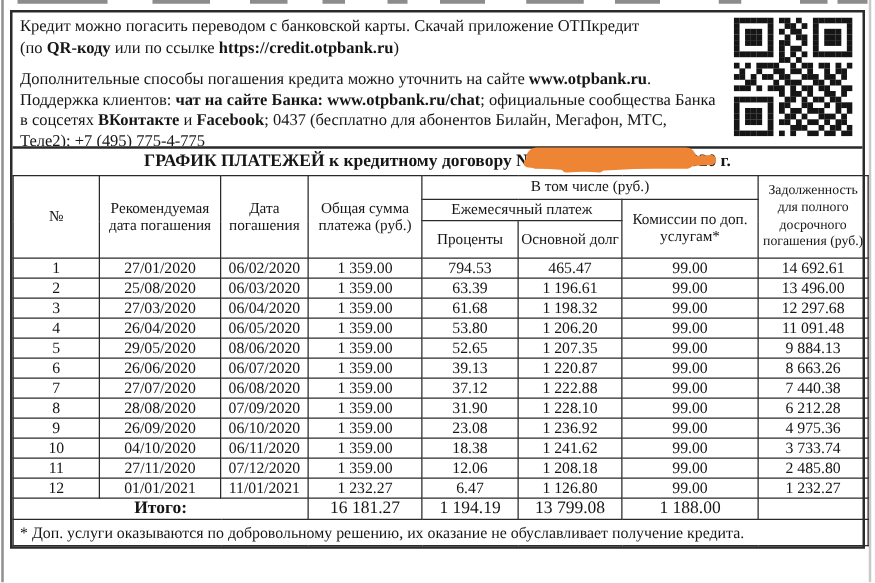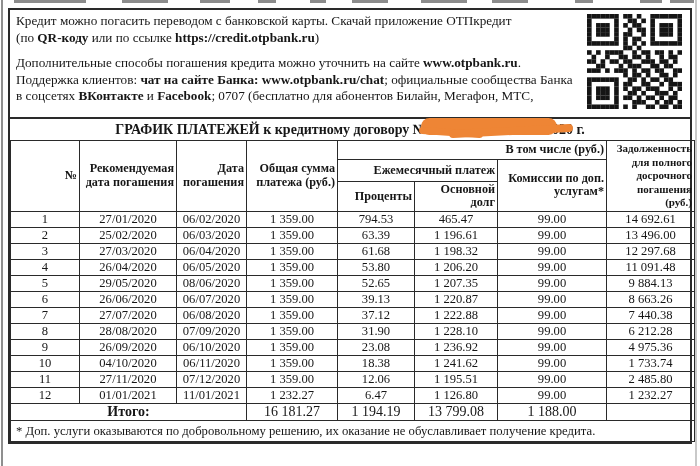--- a/index.html
+++ b/index.html
@@ -25,21 +25,21 @@
 
   .title-row{border-top:2px solid #2a2a2a;height:21px;line-height:21px;text-align:center;
     font-weight:bold;font-size:14px;clear:both;position:relative;white-space:nowrap;}
   .red-wrap{display:inline-block;width:146px;position:relative;text-align:right;vertical-align:baseline;}
   .blob{position:absolute;left:-6px;top:-1px;width:136px;height:17px;background:#ee8535;border-radius:9px;}
   .blob::after{content:"";position:absolute;left:28px;top:9px;width:124px;height:8px;background:#ee8535;border-radius:4px;transform:rotate(-3deg);}
   .blob::before{content:"";position:absolute;left:-2px;top:11px;width:64px;height:7px;background:#ee8535;border-radius:4px;transform:rotate(4deg);}
 
   table{border-collapse:collapse;width:100%;table-layout:fixed;border-top:1px solid #2a2a2a;}
   th,td{border:1px solid #2a2a2a;text-align:center;padding:0;overflow:hidden;}
-  thead th{font-size:12.2px;line-height:13.6px;font-weight:bold;padding:1px 2px;text-align:right;}
+  thead th{font-size:12.2px;line-height:13.6px;font-weight:normal;padding:1px 2px;}
   th.debt{font-size:11px;line-height:13.6px;}
   tr.h1{height:19px;} tr.h2{height:17px;} tr.h3{height:30px;}
   tbody td{font-size:12.6px;height:15px;line-height:15px;}
   tfoot td{font-size:14px;}
   tr.total td{height:16px;line-height:16px;}
   tr.footnote td{text-align:left;padding:3px 5px;font-size:12.7px;line-height:14px;height:14px;margin-top:10px;}
 </style>
 </head>
 <body>
 
@@ -302,22 +302,22 @@
         <rect x="63" y="90" width="4.6" height="4.6"></rect>
         <rect x="72" y="90" width="4.6" height="4.6"></rect>
         <rect x="76.5" y="90" width="4.6" height="4.6"></rect>
         <rect x="85.5" y="90" width="4.6" height="4.6"></rect>
         <rect x="90" y="90" width="4.6" height="4.6"></rect>
       </svg>
     <p><span>Кредит можно погасить переводом с банковской карты. Скачай приложение ОТПкредит</span><br>
       <span>(по </span><span class="bold">QR-коду</span><span> или по ссылке </span><span class="bold">https://credit.otpbank.ru</span><span>)</span></p>
     <p><span>Дополнительные способы погашения кредита можно уточнить на сайте </span><span class="bold">www.otpbank.ru</span><span>.</span><br>
       <span>Поддержка клиентов: </span><span class="bold">чат на сайте Банка: www.otpbank.ru/chat</span><span>; официальные сообщества Банка</span><br>
-      <span>в соцсетях </span><span class="bold">ВКонтакте</span><span> и </span><span class="bold">Facebook</span><span>; 0707 (бесплатно для абонентов Билайн, Мегафон, МТС,</span><br>
-      </p>
+      <span>в соцсетях </span><span class="bold">ВКонтакте</span><span> и </span><span class="bold">Facebook</span><span>; 0437 (бесплатно для абонентов Билайн, Мегафон, МТС,</span><br>
+      <span>Теле2); +7 (495) 775-4-775</span></p>
   </div>
 
   <div class="title-row">
     <span>ГРАФИК ПЛАТЕЖЕЙ</span><span> к кредитному договору №</span><span class="red-wrap"><span>2020</span><span class="blob" style="background: rgb(238, 133, 53);"></span></span><span> г.</span>
   </div>
 
   <table>
     <colgroup>
       <col style="width:69px">
         <col style="width:97px">
@@ -352,21 +352,21 @@
           <td>27/01/2020</td>
           <td>06/02/2020</td>
           <td>1 359.00</td>
           <td>794.53</td>
           <td>465.47</td>
           <td>99.00</td>
           <td>14 692.61</td>
         </tr>
         <tr>
           <td>2</td>
-          <td>25/02/2020</td>
+          <td>25/08/2020</td>
           <td>06/03/2020</td>
           <td>1 359.00</td>
           <td>63.39</td>
           <td>1 196.61</td>
           <td>99.00</td>
           <td>13 496.00</td>
         </tr>
         <tr>
           <td>3</td>
           <td>27/03/2020</td>
@@ -438,29 +438,29 @@
           <td>4 975.36</td>
         </tr>
         <tr>
           <td>10</td>
           <td>04/10/2020</td>
           <td>06/11/2020</td>
           <td>1 359.00</td>
           <td>18.38</td>
           <td>1 241.62</td>
           <td>99.00</td>
-          <td>1 733.74</td>
+          <td>3 733.74</td>
         </tr>
         <tr>
           <td>11</td>
           <td>27/11/2020</td>
           <td>07/12/2020</td>
           <td>1 359.00</td>
           <td>12.06</td>
-          <td>1 195.51</td>
+          <td>1 208.18</td>
           <td>99.00</td>
           <td>2 485.80</td>
         </tr>
         <tr>
           <td>12</td>
           <td>01/01/2021</td>
           <td>11/01/2021</td>
           <td>1 232.27</td>
           <td>6.47</td>
           <td>1 126.80</td>

